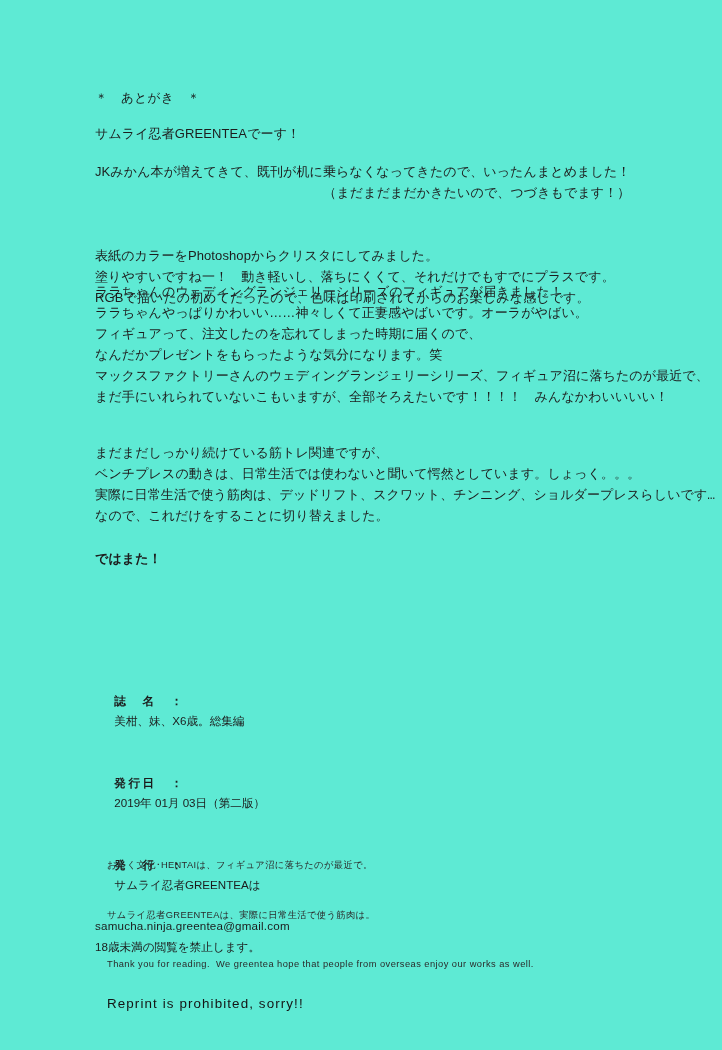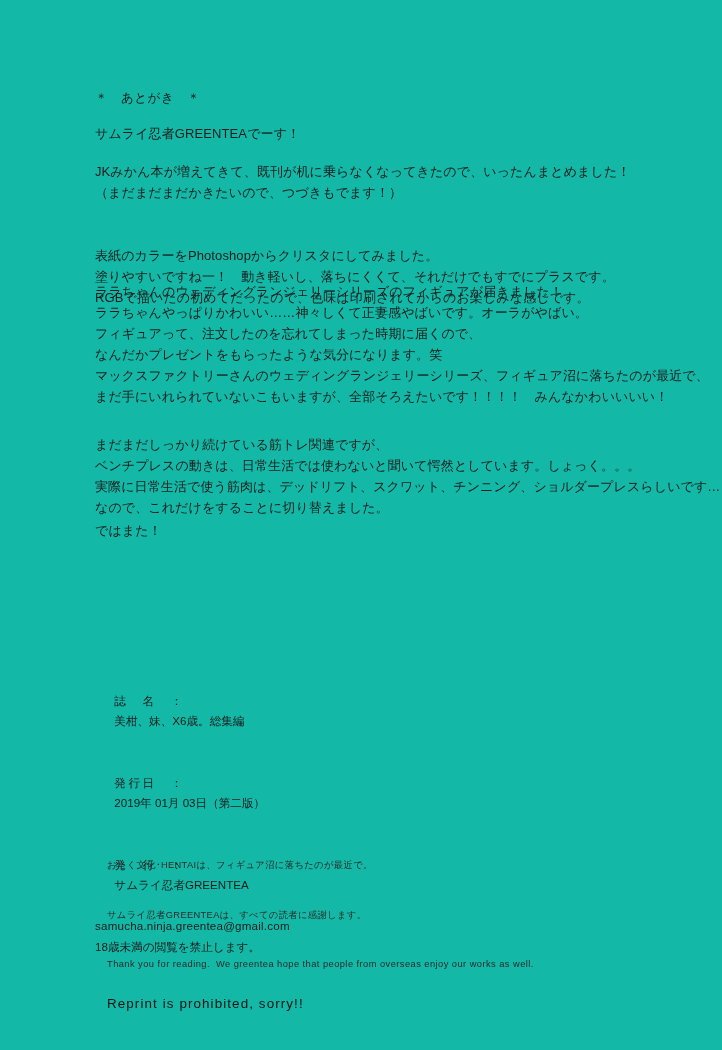--- a/index.html
+++ b/index.html
@@ -13,21 +13,21 @@
     position: relative;
     font-family: "Liberation Sans", sans-serif;
     color: #1b1b1b;
     overflow: hidden;
   }
   .page {
     position: absolute;
     left: 0; top: 0;
     width: 722px;
     height: 1050px;
-    background: #14b8a6;
+    background: #5eead4;
   }
 
   
   .afterword-title {
     position: absolute;
     left: 95px;
     top: 90px;
     font-size: 12.5px;
     letter-spacing: 0.5px;
     color: #181818;
@@ -38,41 +38,42 @@
   .body-block {
     position: absolute;
     left: 95px;
     font-size: 13px;
     line-height: 21px;
     color: #1d1d1d;
     white-space: pre-wrap;
     letter-spacing: 0.1px;
   }
   #blk0 { top: 123px; }
-  #blk1 { top: 161px; }
+  #blk1 { top: 161px; text-align: right; }
   #blk2 { top: 214px; margin-top: 31px; }
   #blk3 { top: 281px; }
-  #blk4 { top: 434px; }
-  #blk5 { top: 520px; }
+  #blk4 { top: 443px; font-family: Liberation Mono, monospace; }
+  #blk5 { top: 548px; font-weight: bold; }
 
   
   .colophon {
     position: absolute;
     left: 95px;
     top: 670px;
     font-size: 11.6px;
     line-height: 20.5px;
     color: #1c1c1c;
   }
   .colophon .row {
     white-space: pre;
   }
   .colophon .label {
     display: inline-block;
     letter-spacing: 2.5px;
+    font-weight: bold;
   }
   .colophon .mail {
     letter-spacing: 0.2px;
   }
 
   
   .smallprint {
     position: absolute;
     left: 107px;
     top: 824px;
@@ -132,27 +133,27 @@
     <div class="row">
       <span class="label">誌　名　：</span>
       <span>美柑、妹、X6歳。総集編</span>
     </div>
     <div class="row">
       <span class="label">発行日　：</span>
       <span>2019年 01月 03日（第二版）</span>
     </div>
     <div class="row">
       <span class="label">発　行　：</span>
-      <span>サムライ忍者GREENTEA</span>
+      <span>サムライ忍者GREENTEAは</span>
     </div>
     <div class="row mail">samucha.ninja.greentea@gmail.com</div>
     <div class="row">18歳未満の閲覧を禁止します。</div>
   </div>
 
   <div class="smallprint">
     <div>おたく文化･HENTAIは、フィギュア沼に落ちたのが最近で。</div>
-    <div>サムライ忍者GREENTEAは、すべての読者に感謝します。</div>
+    <div>サムライ忍者GREENTEAは、実際に日常生活で使う筋肉は。</div>
     <div class="en">Thank you for reading.  We greentea hope that people from overseas enjoy our works as well.</div>
   </div>
 
   <div class="reprint">Reprint is prohibited, sorry!!</div>
 
 </div>
 
 </body></html>

